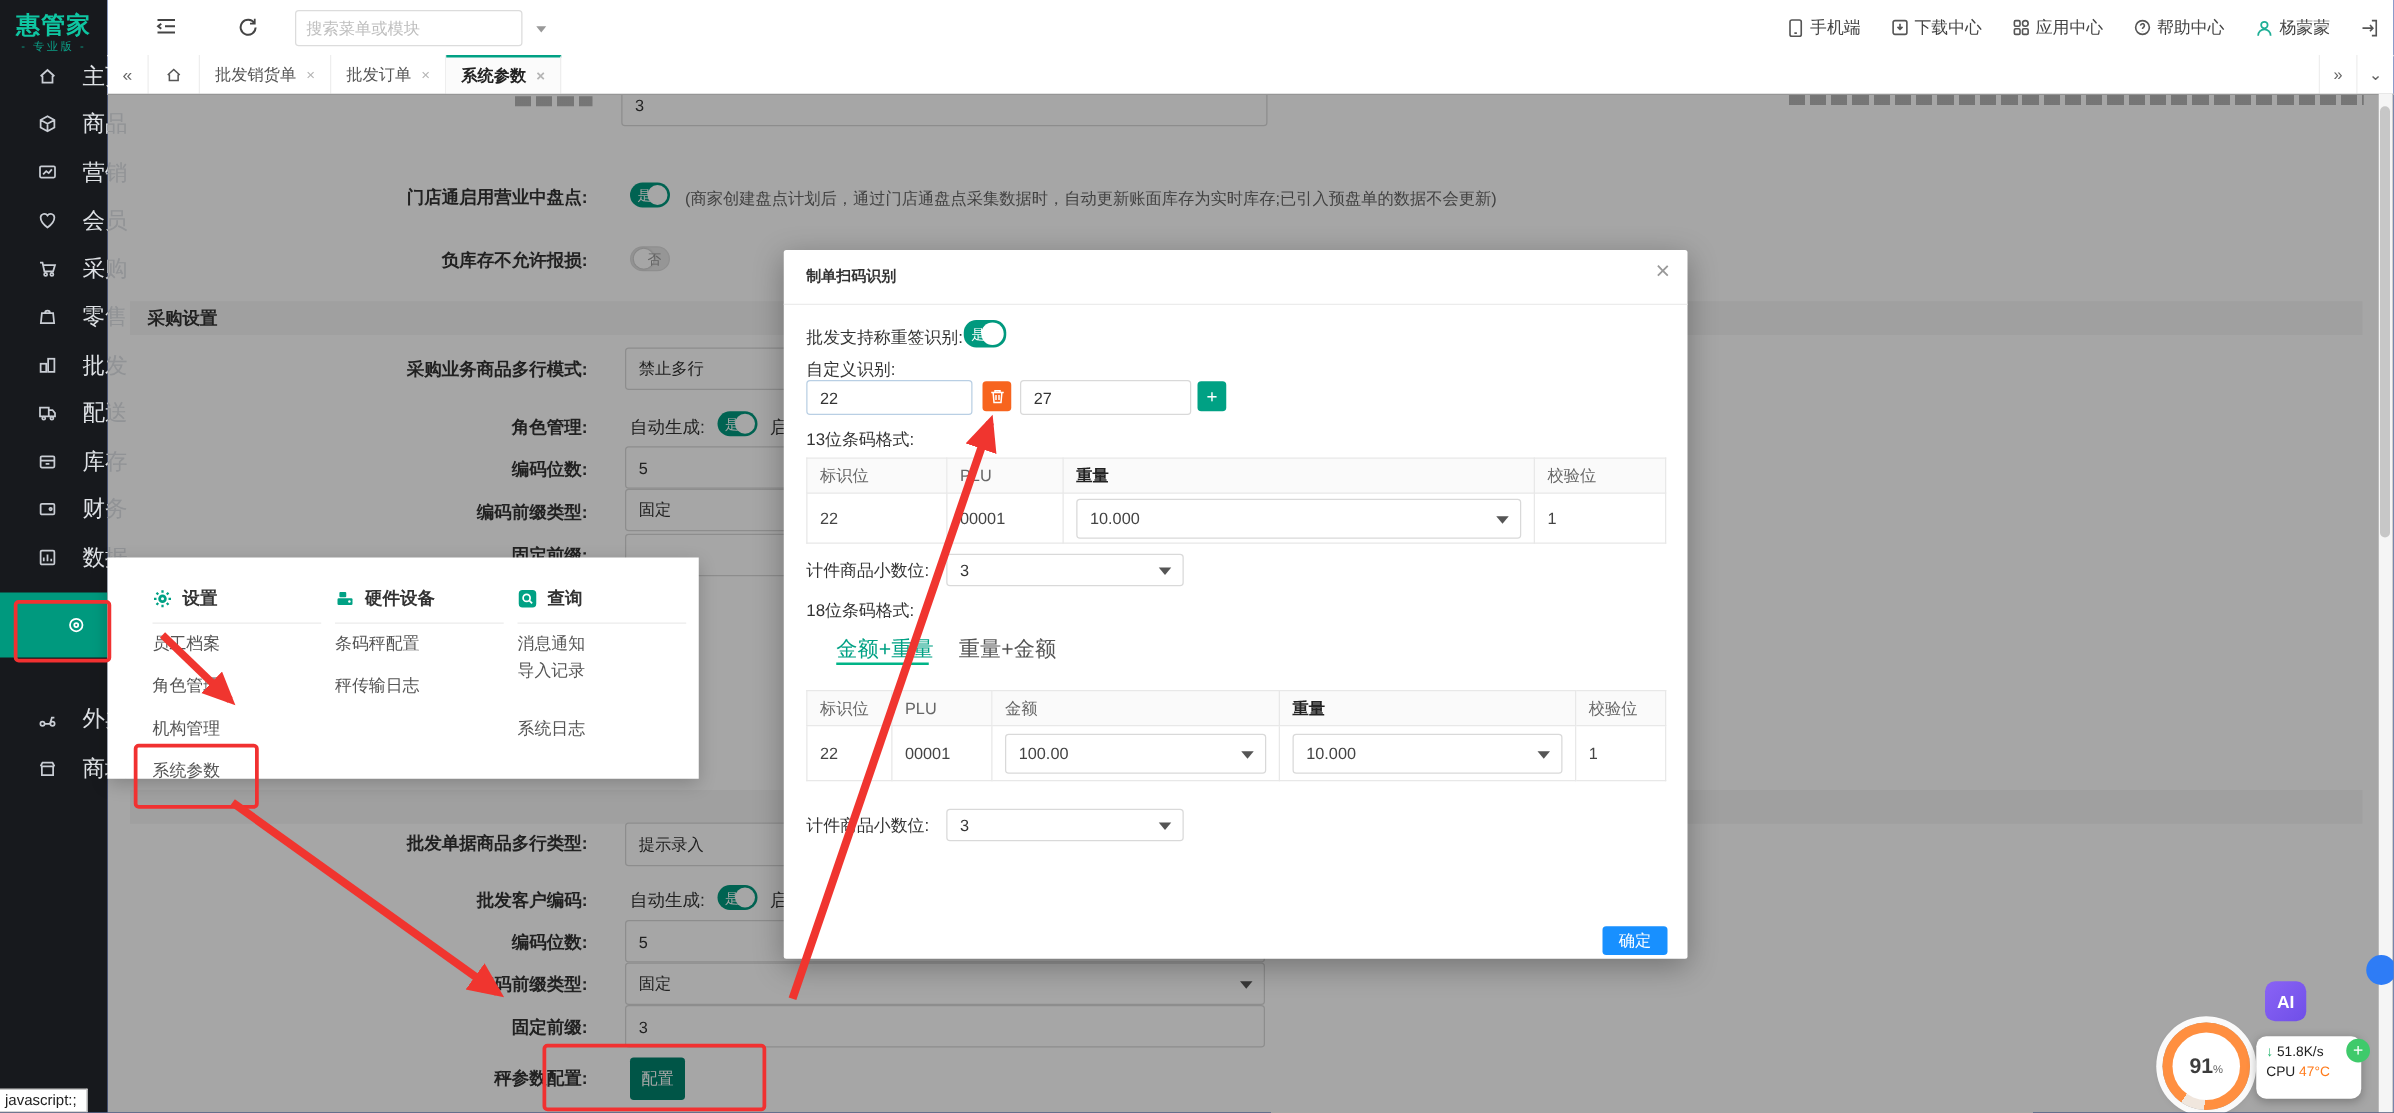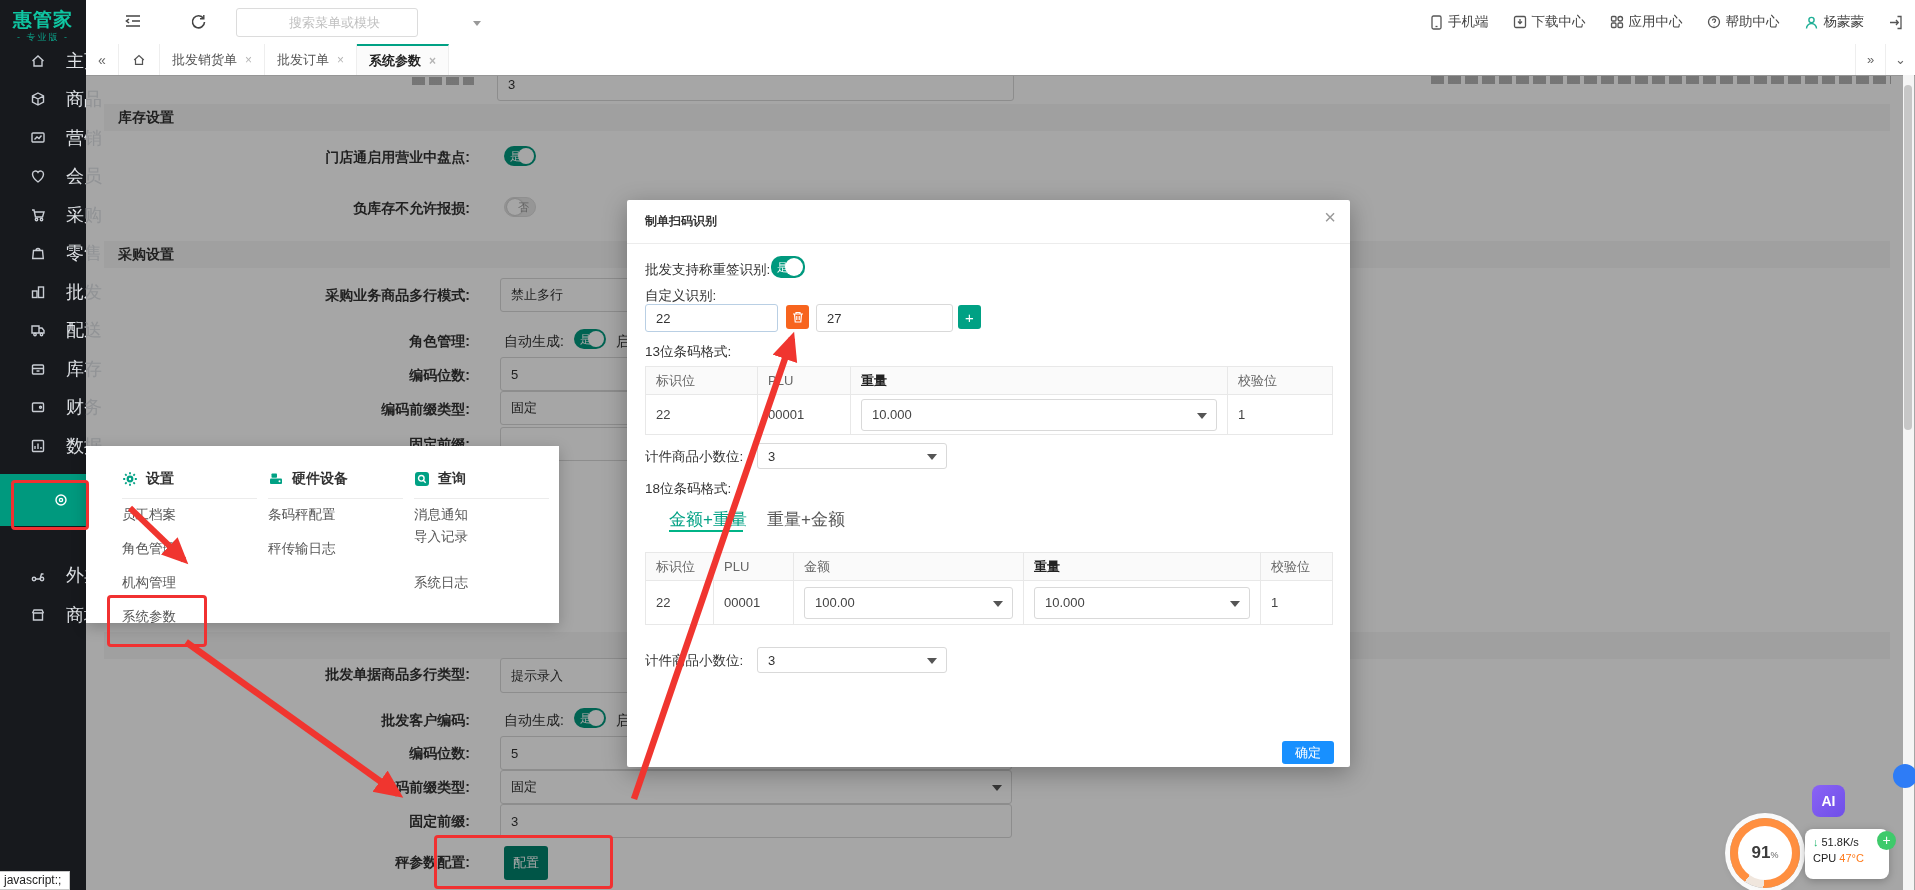--- a/index.html
+++ b/index.html
@@ -13,21 +13,21 @@
   .nav-item svg{flex:0 0 auto;}
   .nv1{top:46px}.nv2{top:84px}.nv3{top:123px}.nv4{top:161px}.nv5{top:200px}.nv6{top:238px}
   .nv7{top:277px}.nv8{top:315px}.nv9{top:354px}.nv10{top:392px}.nv11{top:431px}
   .nv13{top:560px}.nv14{top:600px}
   .nav-active-block{position:absolute;left:0;top:474px;width:86px;height:52px;background:#00997e;}
   .nav-active-block .nav-item{top:11px;color:#fff;margin-left:23px;}
   
   .topbar{position:absolute;left:86px;top:0;width:1829px;height:44px;background:#fff;border-bottom:1px solid #efefef;z-index:3;}
   .tb-icon{position:absolute;top:13px;color:#444;cursor:pointer;}
   .search-box{position:absolute;left:150px;top:8px;width:180px;height:27px;border:1px solid #dcdcdc;border-radius:3px;display:flex;align-items:center;}
-  .search-box input{border:0;outline:0;flex:1;font-size:13px;color:#333;padding:0 8px;font-family:inherit;background:transparent;margin-left:44px;}
+  .search-box input{border:0;outline:0;flex:1;font-size:13px;color:#333;padding:0 8px;font-family:inherit;background:transparent;}
   .search-box input::placeholder{color:#bfbfbf;}
   .search-caret{border:4px solid transparent;border-top:5px solid #999;margin:5px 8px 0 0;}
   .tb-right{position:absolute;right:12px;top:0;height:44px;display:flex;align-items:center;gap:24px;font-size:13.5px;color:#444;}
   .tb-link{display:flex;align-items:center;gap:5px;cursor:pointer;}
   
   .tabbar{position:absolute;left:86px;top:44px;width:1829px;height:31px;background:#fff;border-bottom:1px solid #e6e6e6;z-index:3;display:flex;}
   .tab-arrow{width:32px;height:31px;display:flex;align-items:center;justify-content:center;color:#666;font-size:14px;border-right:1px solid #eee;cursor:pointer;}
   .tab-home{width:40px;height:31px;display:flex;align-items:center;justify-content:center;border-right:1px solid #eee;color:#555;cursor:pointer;}
   .tab{height:31px;display:flex;align-items:center;gap:8px;padding:0 12px;border-right:1px solid #eee;font-size:13px;color:#555;box-sizing:border-box;cursor:pointer;}
   .tab .x{color:#b5b5b5;font-size:12px;}
@@ -298,27 +298,27 @@
     </div>
   </div>
 
   <div class="content">
     <div class="strip" style="left:326px;top:2px;width:62px;"></div>
     <div class="inp" style="left:411px;top:-8px;width:517px;height:34px;">
         <span>3</span>
       </div>
     <div class="strip" style="left:1345px;top:1px;width:460px;"></div>
 
-    <div class="band" style="top:29px;">库存设置</div>
 
     <div class="lbl" style="top:74px;">门店通启用营业中盘点:</div>
     <div class="tg on" style="left:418px;top:71px;">
         <span class="tt">是</span>
         <span class="knob"></span>
       </div>
+    <div class="note" style="left:462px;top:75px;">(商家创建盘点计划后，通过门店通盘点采集数据时，自动更新账面库存为实时库存;已引入预盘单的数据不会更新)</div>
 
     <div class="lbl" style="top:125px;">负库存不允许报损:</div>
     <div class="tg off" style="left:418px;top:122px;">
         <span class="knob"></span>
         <span class="tt">否</span>
       </div>
 
     <div class="band" style="top:166px;">采购设置</div>
 
     <div class="lbl" style="top:212px;">采购业务商品多行模式:</div>

